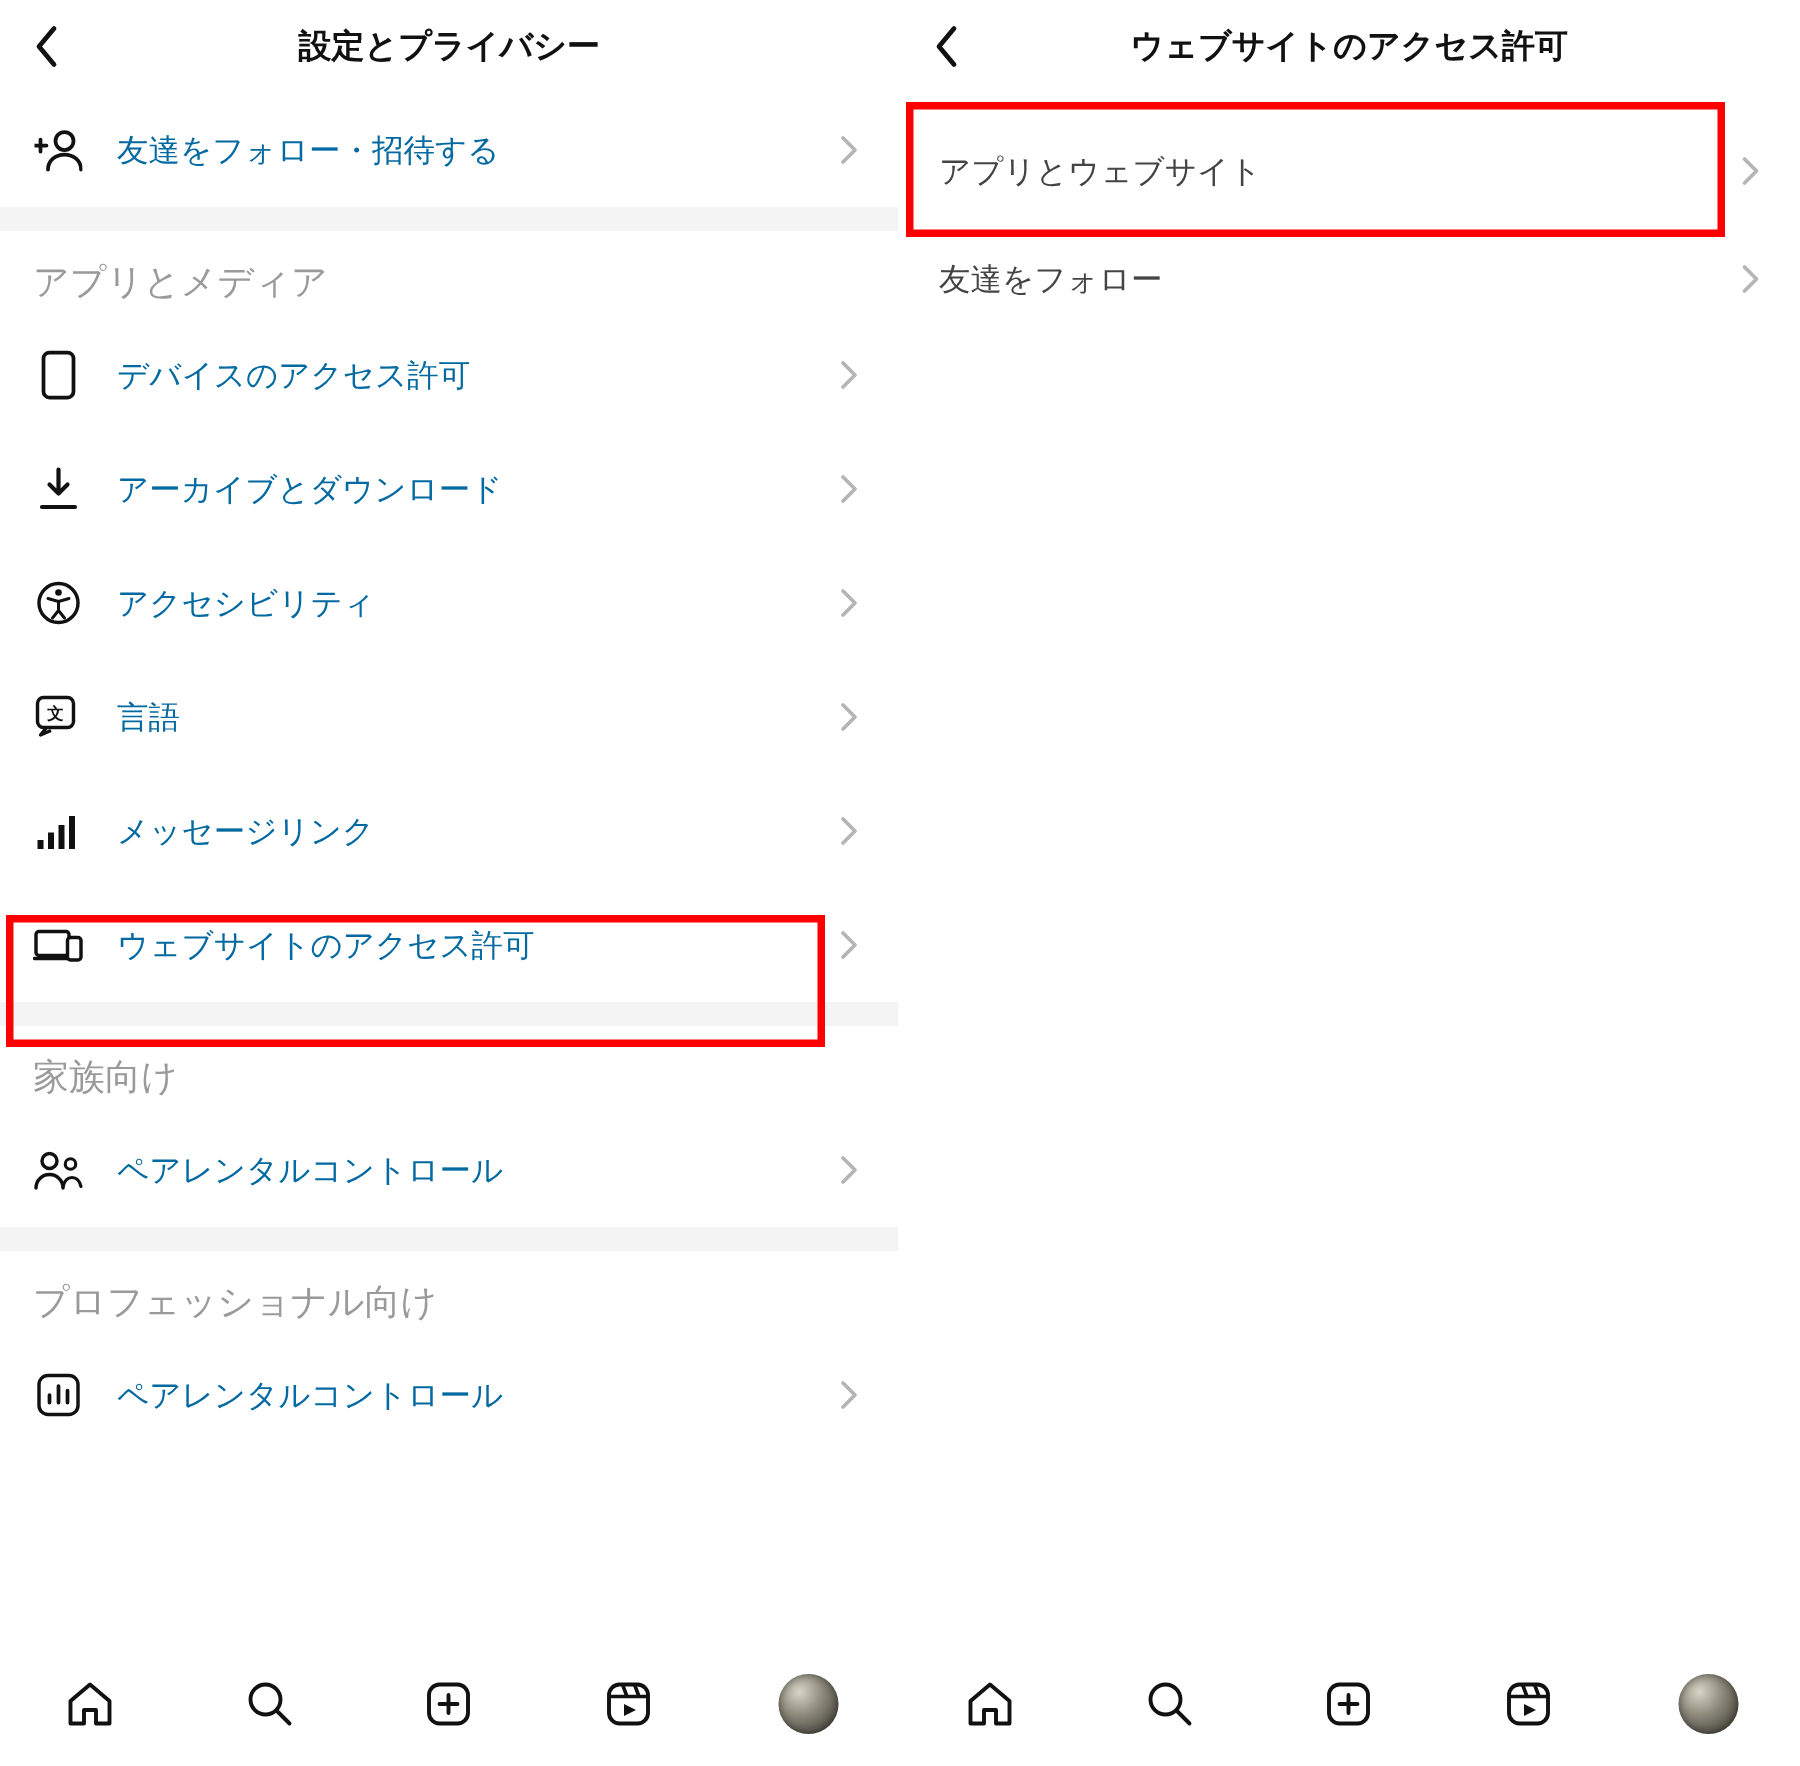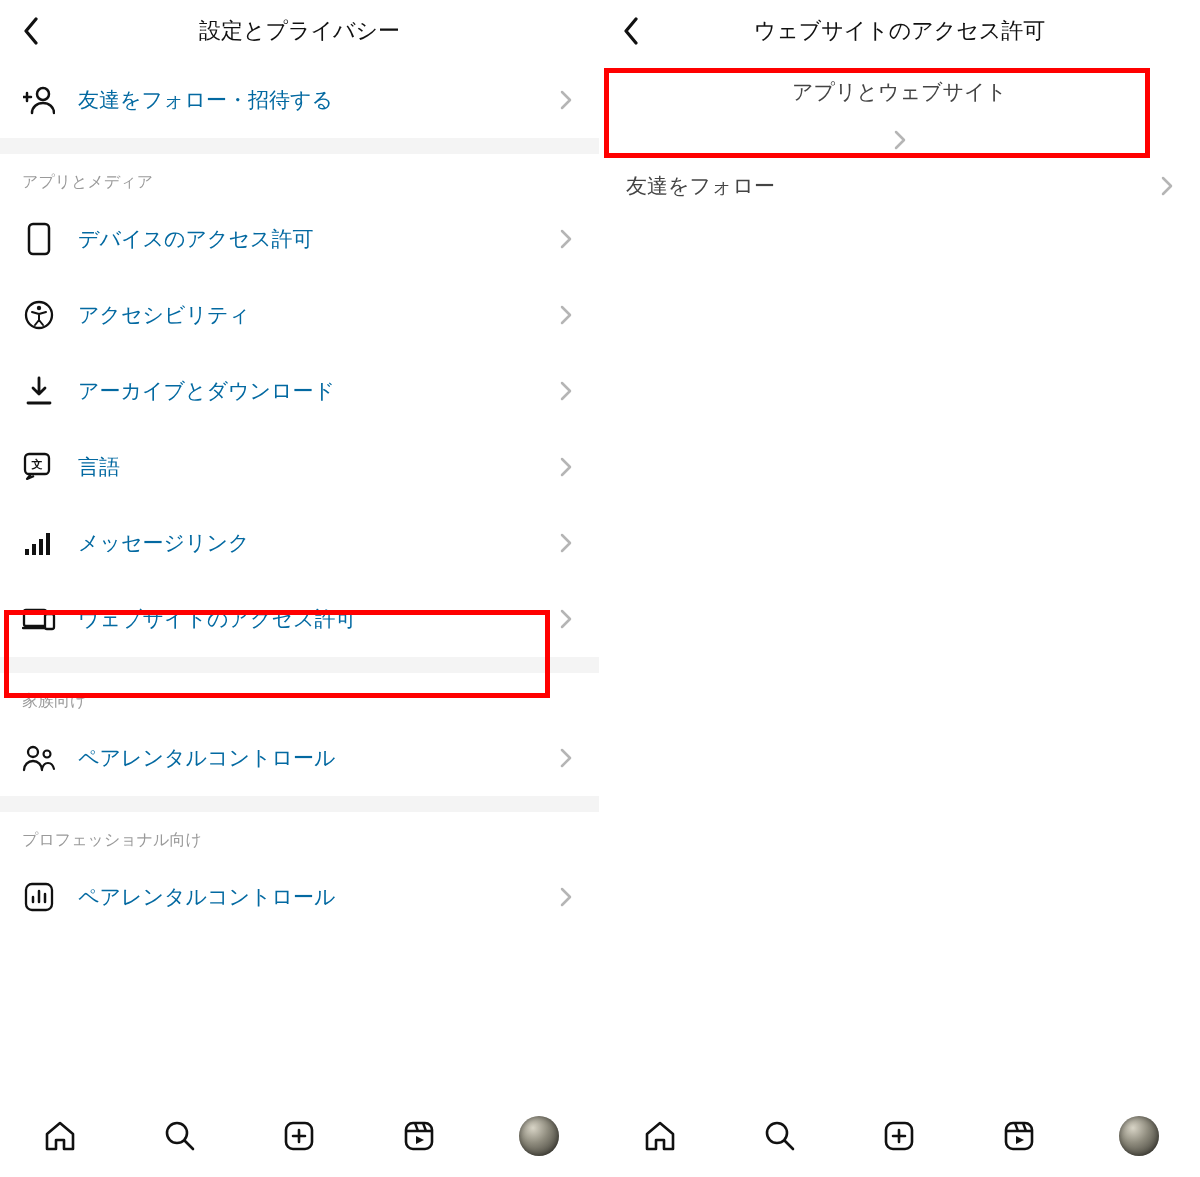--- a/index.html
+++ b/index.html
@@ -22,21 +22,21 @@
   .header {
     height: 62px;
     display: flex;
     align-items: center;
     justify-content: center;
     position: relative;
     flex: 0 0 auto;
   }
   .header-title {
     font-size: 22px;
-    font-weight: 400;
+    font-weight: 700;
     text-align: center;
   }
   .back-btn {
     position: absolute;
     left: 14px;
     top: 50%;
     transform: translateY(-50%);
     width: 34px; height: 34px;
     display: flex; align-items: center; justify-content: center;
   }
@@ -66,21 +66,21 @@
     flex: 0 0 auto;
     width: 22px; height: 22px;
     display:flex;align-items:center;justify-content:center;
   }
   .section-gap {
     height: 16px;
     background: #f4f4f4;
   }
   .section-title {
     padding: 18px 22px 8px 22px;
-    font-size: 16px;
+    font-size: 24px;
     color: #9a9a9a;
   }
   .highlight {
     border: 5px solid #ff0000;
     position: absolute;
     pointer-events: none;
   }
   .bottom-nav {
     height: 84px;
     display: flex;
@@ -148,42 +148,42 @@
       <div class="label">デバイスのアクセス許可</div>
       <div class="chev">
         <svg width="12" height="20" viewBox="0 0 12 20">
             <path d="M2 2 L10 10 L2 18" stroke="#b5b5b5" stroke-width="2.5" fill="none" stroke-linecap="round" stroke-linejoin="round"></path>
           </svg>
       </div>
     </div>
 
     <div class="row">
       <div class="icon-slot">
+        <svg width="28" height="30" viewBox="0 0 28 30">
+          <path d="M14 2v16m0 0l-6-6m6 6l6-6" stroke="#111" stroke-width="2.8" fill="none" stroke-linecap="round" stroke-linejoin="round"></path>
+          <path d="M3 27h22" stroke="#111" stroke-width="2.8" stroke-linecap="round"></path>
+        </svg>
+      </div>
+      <div class="label">アーカイブとダウンロード</div>
+      <div class="chev">
+        <svg width="12" height="20" viewBox="0 0 12 20">
+            <path d="M2 2 L10 10 L2 18" stroke="#b5b5b5" stroke-width="2.5" fill="none" stroke-linecap="round" stroke-linejoin="round"></path>
+          </svg>
+      </div>
+    </div>
+
+    <div class="row">
+      <div class="icon-slot">
         <svg width="30" height="30" viewBox="0 0 30 30">
           <circle cx="15" cy="15" r="13" stroke="#111" stroke-width="2.3" fill="none"></circle>
           <circle cx="15" cy="8" r="2.2" fill="#111"></circle>
           <path d="M8 12l7 2 7-2M15 14v6m0 0l-4 5m4-5l4 5" stroke="#111" stroke-width="2" fill="none" stroke-linecap="round" stroke-linejoin="round"></path>
         </svg>
       </div>
       <div class="label">アクセシビリティ</div>
-      <div class="chev">
-        <svg width="12" height="20" viewBox="0 0 12 20">
-            <path d="M2 2 L10 10 L2 18" stroke="#b5b5b5" stroke-width="2.5" fill="none" stroke-linecap="round" stroke-linejoin="round"></path>
-          </svg>
-      </div>
-    </div>
-
-    <div class="row">
-      <div class="icon-slot">
-        <svg width="28" height="30" viewBox="0 0 28 30">
-          <path d="M14 2v16m0 0l-6-6m6 6l6-6" stroke="#111" stroke-width="2.8" fill="none" stroke-linecap="round" stroke-linejoin="round"></path>
-          <path d="M3 27h22" stroke="#111" stroke-width="2.8" stroke-linecap="round"></path>
-        </svg>
-      </div>
-      <div class="label">アーカイブとダウンロード</div>
       <div class="chev">
         <svg width="12" height="20" viewBox="0 0 12 20">
             <path d="M2 2 L10 10 L2 18" stroke="#b5b5b5" stroke-width="2.5" fill="none" stroke-linecap="round" stroke-linejoin="round"></path>
           </svg>
       </div>
     </div>
 
     <div class="row">
       <div class="icon-slot">
         <svg width="32" height="30" viewBox="0 0 32 30">
@@ -310,21 +310,21 @@
     <div class="back-btn">
       <svg width="18" height="28" viewBox="0 0 18 28">
           <path d="M14 2 L4 14 L14 26" stroke="#111" stroke-width="3.2" fill="none" stroke-linecap="round" stroke-linejoin="round"></path>
         </svg>
     </div>
     <div class="header-title">ウェブサイトのアクセス許可</div>
   </div>
 
   <div class="content" style="position:relative;">
 
-    <div class="row-simple" style="margin-top:16px;flex-direction:column;">
+    <div class="row-simple" style="margin-top:16px;">
       <div class="label">アプリとウェブサイト</div>
       <div class="chev">
         <svg width="12" height="20" viewBox="0 0 12 20">
             <path d="M2 2 L10 10 L2 18" stroke="#b5b5b5" stroke-width="2.5" fill="none" stroke-linecap="round" stroke-linejoin="round"></path>
           </svg>
       </div>
     </div>
 
     <div class="highlight" style="left:4px;top:6px;width:546px;height:90px;"></div>
 

